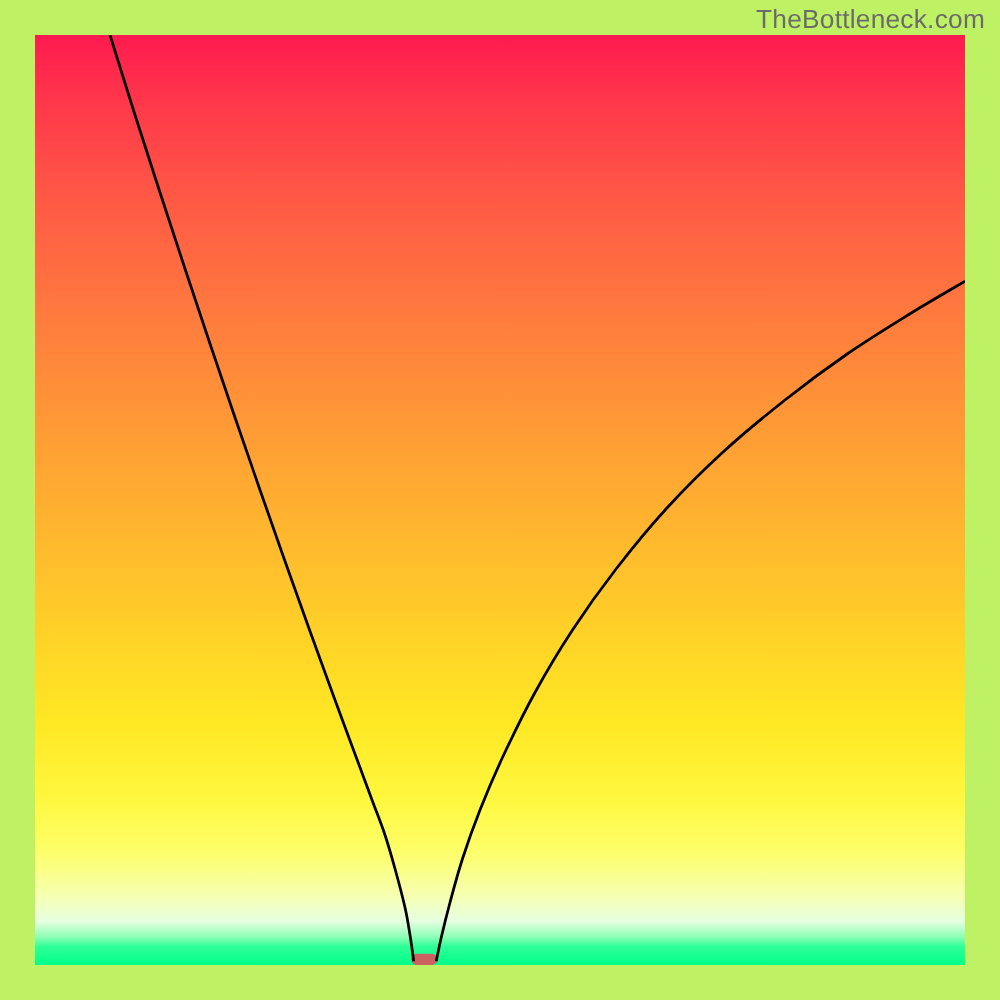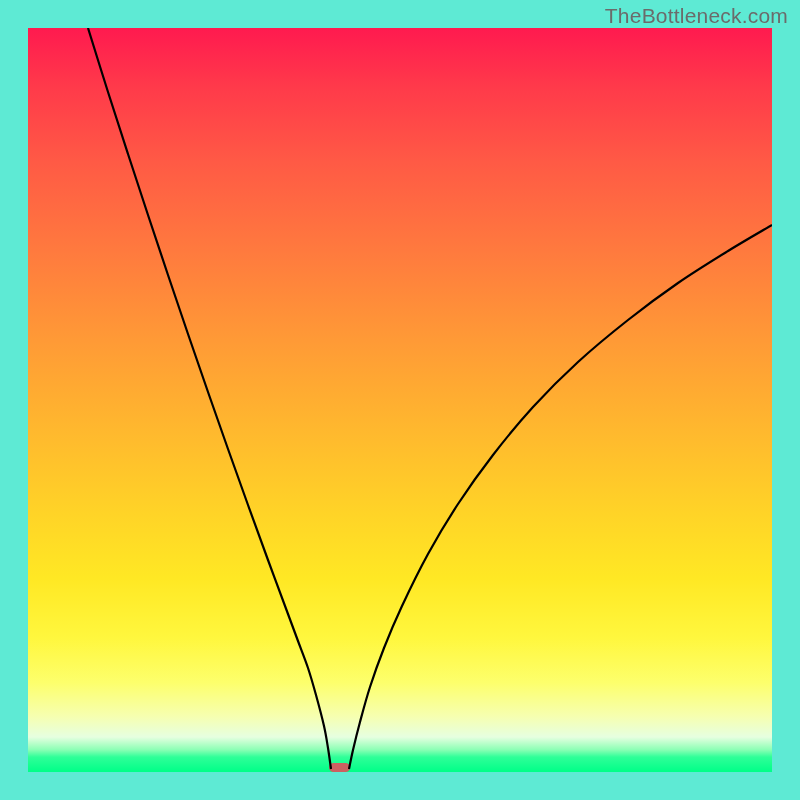--- a/index.html
+++ b/index.html
@@ -7,21 +7,21 @@
     padding: 0;
     width: 800px;
     height: 800px;
     overflow: hidden;
     background: #000;
     font-family: Arial, Helvetica, sans-serif;
   }
   .frame {
     position: absolute;
     inset: 0;
-    background: #5eead4;
+    background: #bef264;
   }
   .plot {
     position: absolute;
     left: 28px;
     top: 28px;
     width: 744px;
     height: 744px;
     overflow: hidden;
   }
   .gradient {

